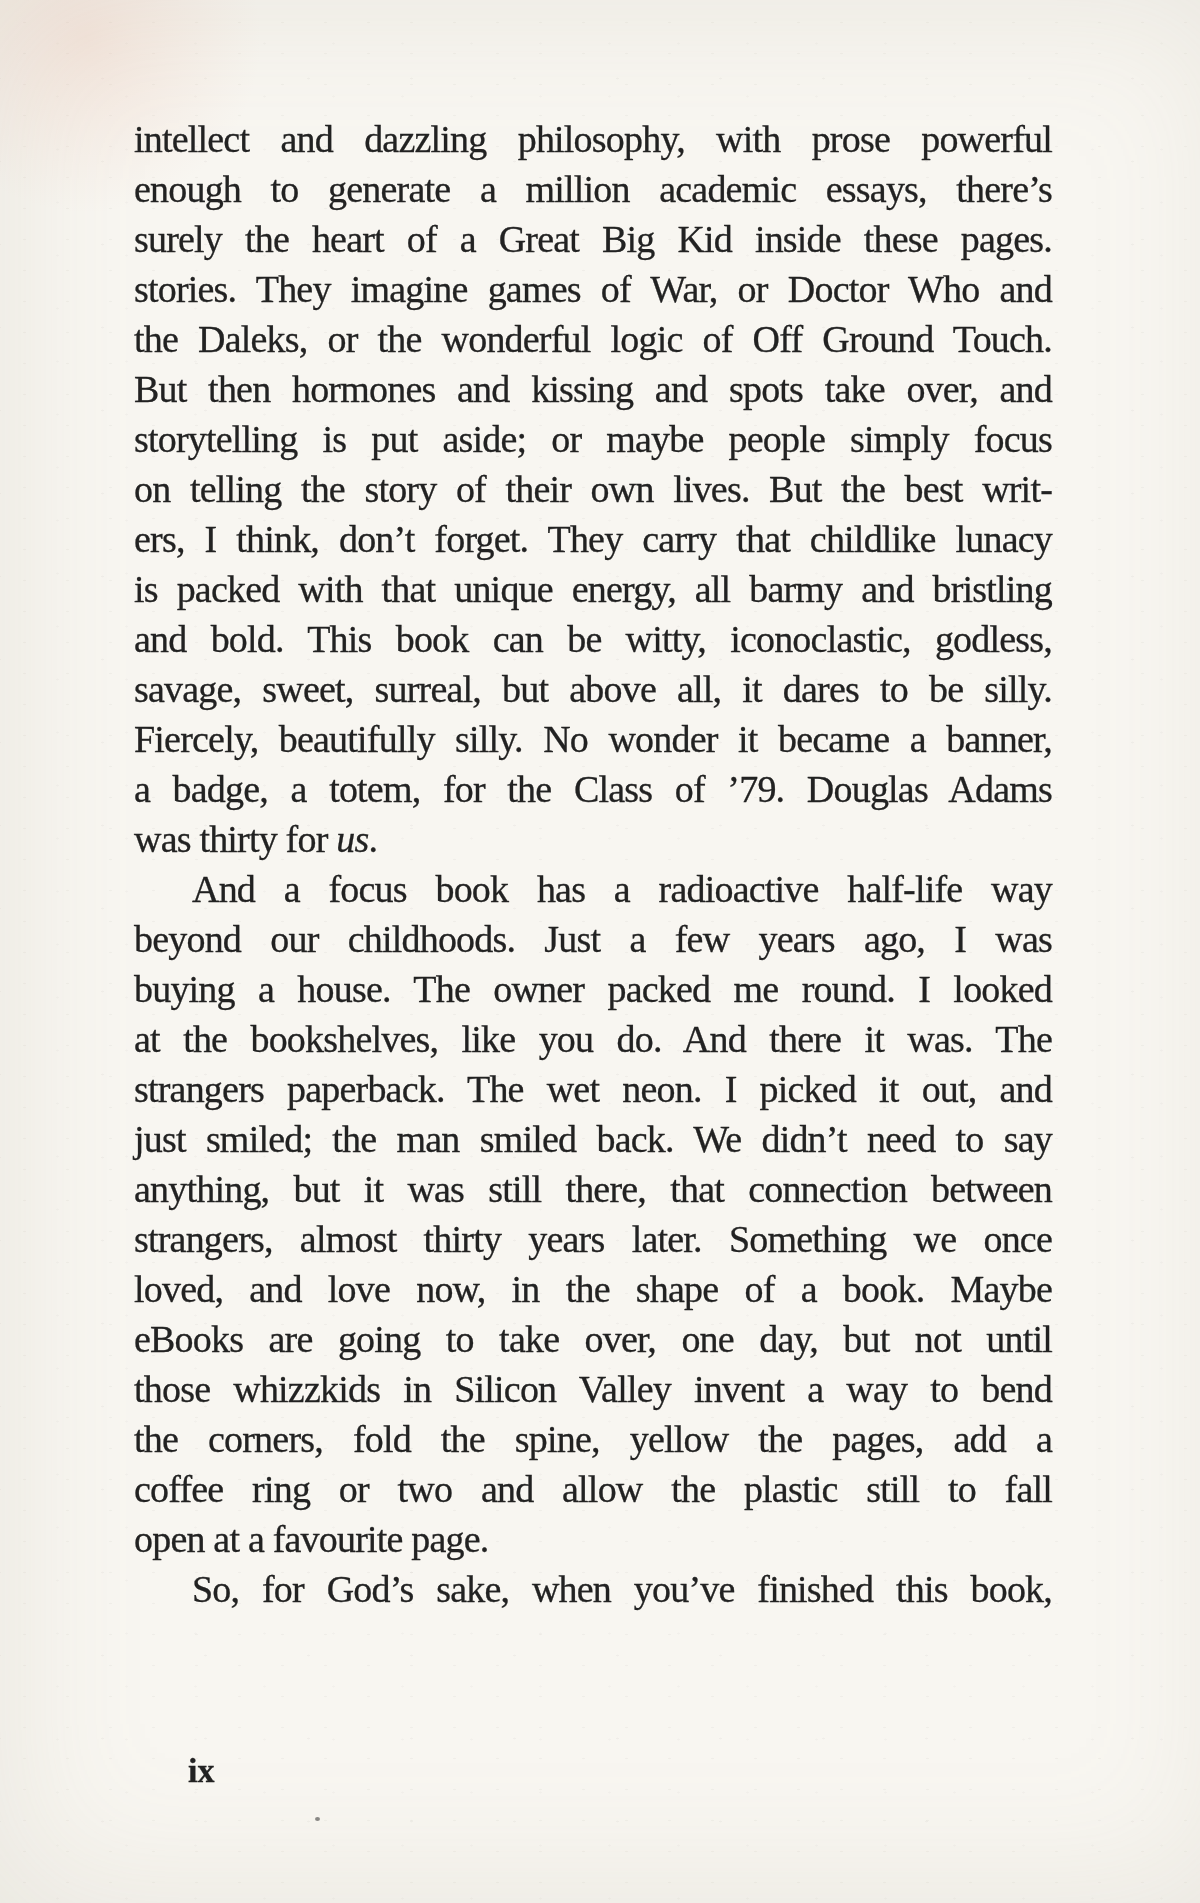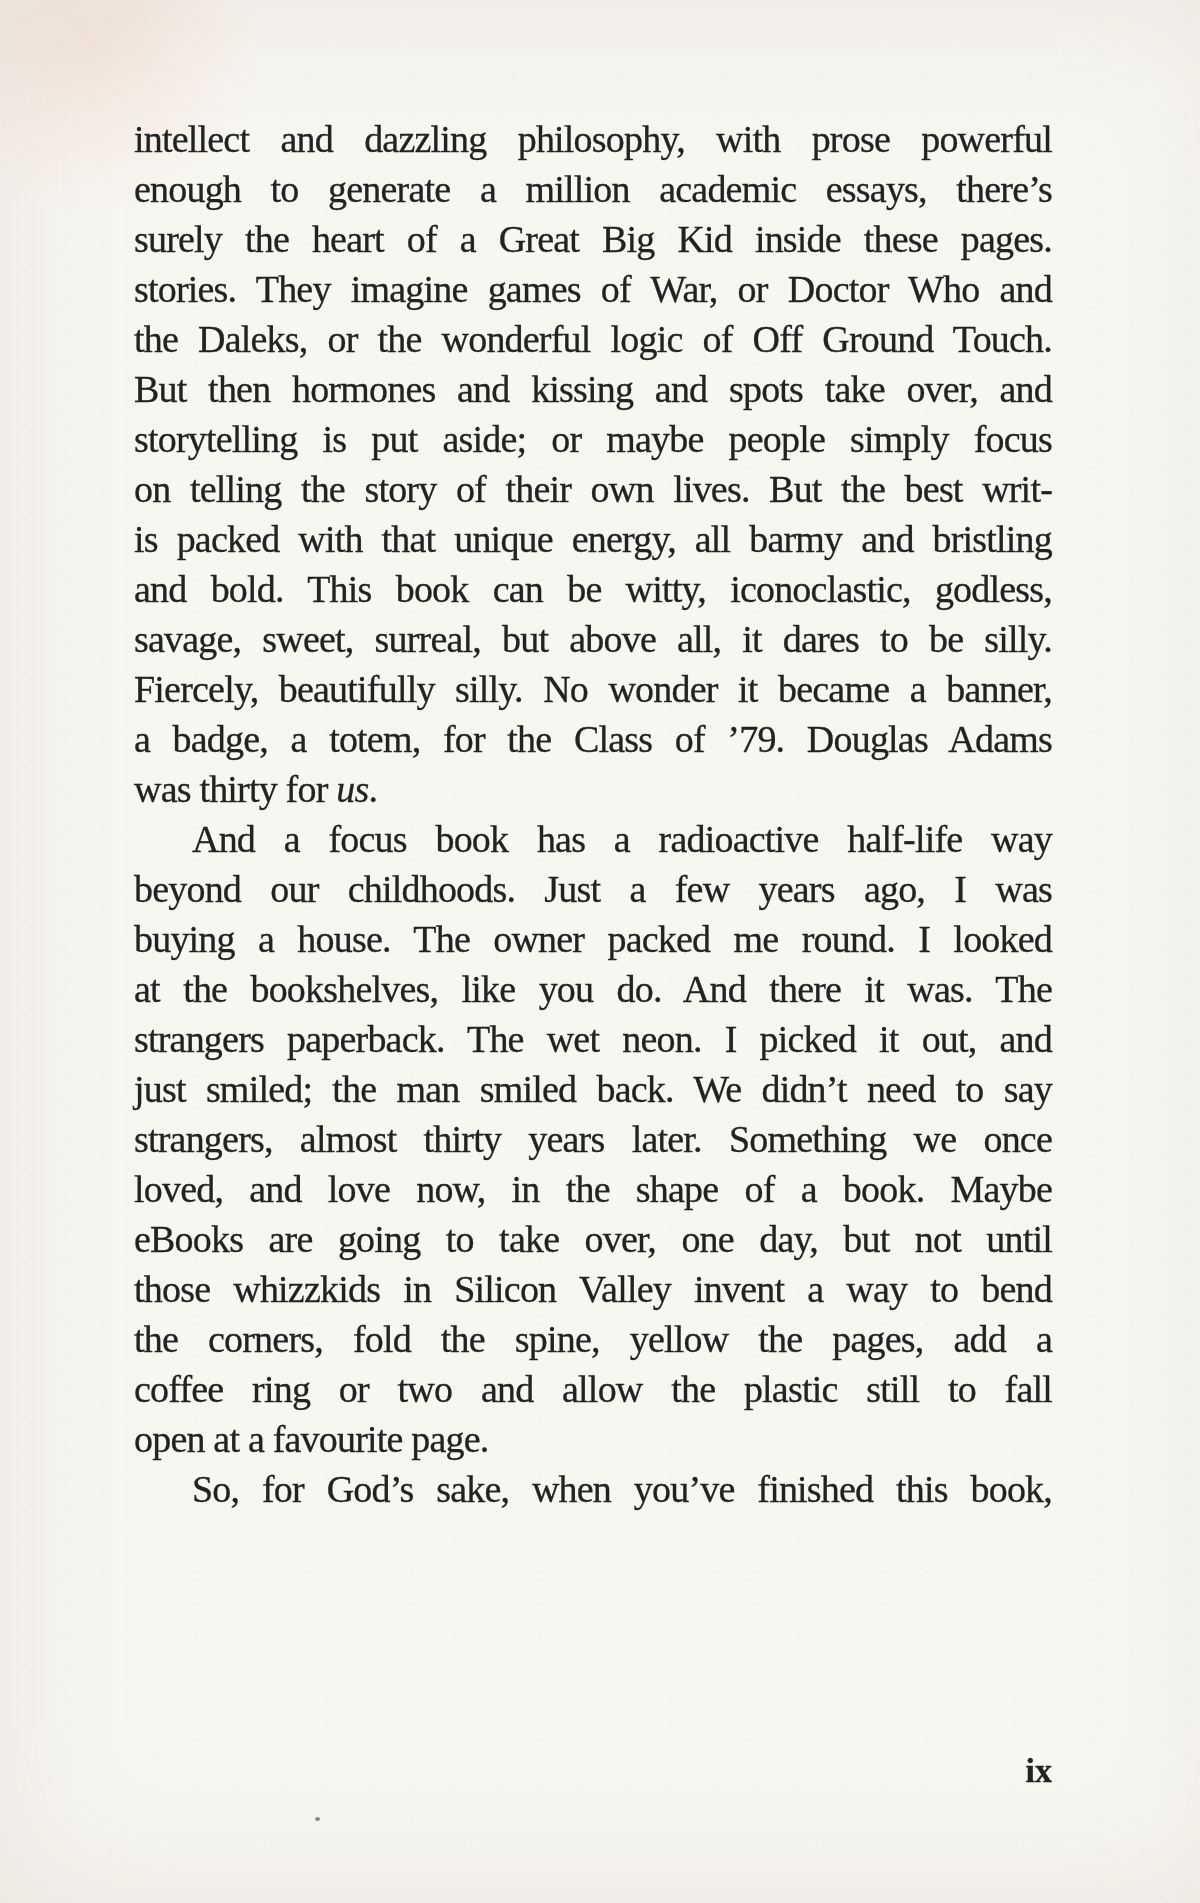--- a/index.html
+++ b/index.html
@@ -48,21 +48,21 @@
     white-space: normal;
   }
   .line.indent { text-indent: 58px; }
   .line.flush  { text-align-last: left; }
   .line em { font-style: italic; }
   .page-number {
     position: absolute;
     left: 134px;
     top: 1750px;
     width: 918px;
-    text-align: right;
+    text-align: left;
     text-indent: 54px; 
     font-size: 34px;
     line-height: 42px;
     font-weight: 700;
     letter-spacing: 0;
     -webkit-text-stroke: 0.3px currentColor;
   }
   .speck {
     position: absolute;
     left: 315px;
@@ -80,34 +80,36 @@
   <div class="text-block">
       <div>
         <div class="line"><span>intellect and dazzling philosophy, with prose powerful</span></div>
         <div class="line"><span>enough to generate a million academic essays, there’s</span></div>
         <div class="line"><span>surely the heart of a Great Big Kid inside these pages.</span></div>
         <div class="line"><span>stories. They imagine games of War, or Doctor Who and</span></div>
         <div class="line"><span>the Daleks, or the wonderful logic of Off Ground Touch.</span></div>
         <div class="line"><span>But then hormones and kissing and spots take over, and</span></div>
         <div class="line"><span>storytelling is put aside; or maybe people simply focus</span></div>
         <div class="line"><span>on telling the story of their own lives. But the best writ-</span></div>
+        <div class="line"><span>ers, I think, don’t forget. They carry that childlike lunacy</span></div>
         <div class="line"><span>is packed with that unique energy, all barmy and bristling</span></div>
         <div class="line"><span>and bold. This book can be witty, iconoclastic, godless,</span></div>
         <div class="line"><span>savage, sweet, surreal, but above all, it dares to be silly.</span></div>
         <div class="line"><span>Fiercely, beautifully silly. No wonder it became a banner,</span></div>
         <div class="line"><span>a badge, a totem, for the Class of ’79. Douglas Adams</span></div>
         <div class="line flush"><span>was thirty for </span><em>us</em><span>.</span></div>
       </div>
       <div>
         <div class="line indent"><span>And a focus book has a radioactive half-life way</span></div>
         <div class="line"><span>beyond our childhoods. Just a few years ago, I was</span></div>
         <div class="line"><span>buying a house. The owner packed me round. I looked</span></div>
         <div class="line"><span>at the bookshelves, like you do. And there it was. The</span></div>
         <div class="line"><span>strangers paperback. The wet neon. I picked it out, and</span></div>
         <div class="line"><span>just smiled; the man smiled back. We didn’t need to say</span></div>
+        <div class="line"><span>anything, but it was still there, that connection between</span></div>
         <div class="line"><span>strangers, almost thirty years later. Something we once</span></div>
         <div class="line"><span>loved, and love now, in the shape of a book. Maybe</span></div>
         <div class="line"><span>eBooks are going to take over, one day, but not until</span></div>
         <div class="line"><span>those whizzkids in Silicon Valley invent a way to bend</span></div>
         <div class="line"><span>the corners, fold the spine, yellow the pages, add a</span></div>
         <div class="line"><span>coffee ring or two and allow the plastic still to fall</span></div>
         <div class="line flush"><span>open at a favourite page.</span></div>
       </div>
       <div>
         <div class="line indent"><span>So, for God’s sake, when you’ve finished this book,</span></div>

